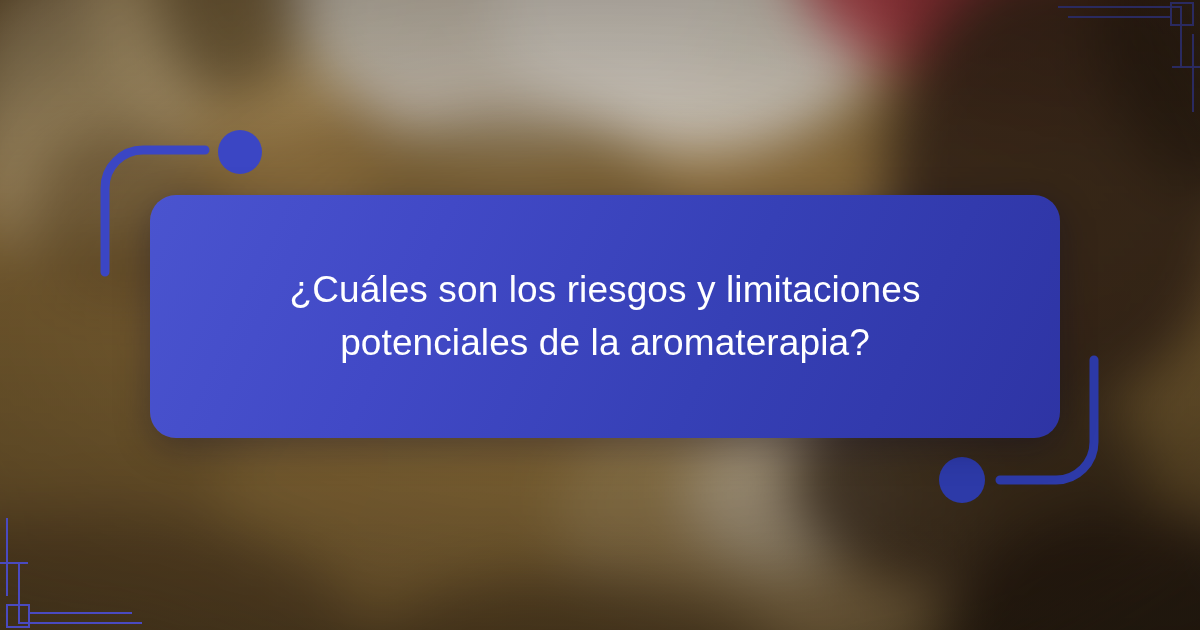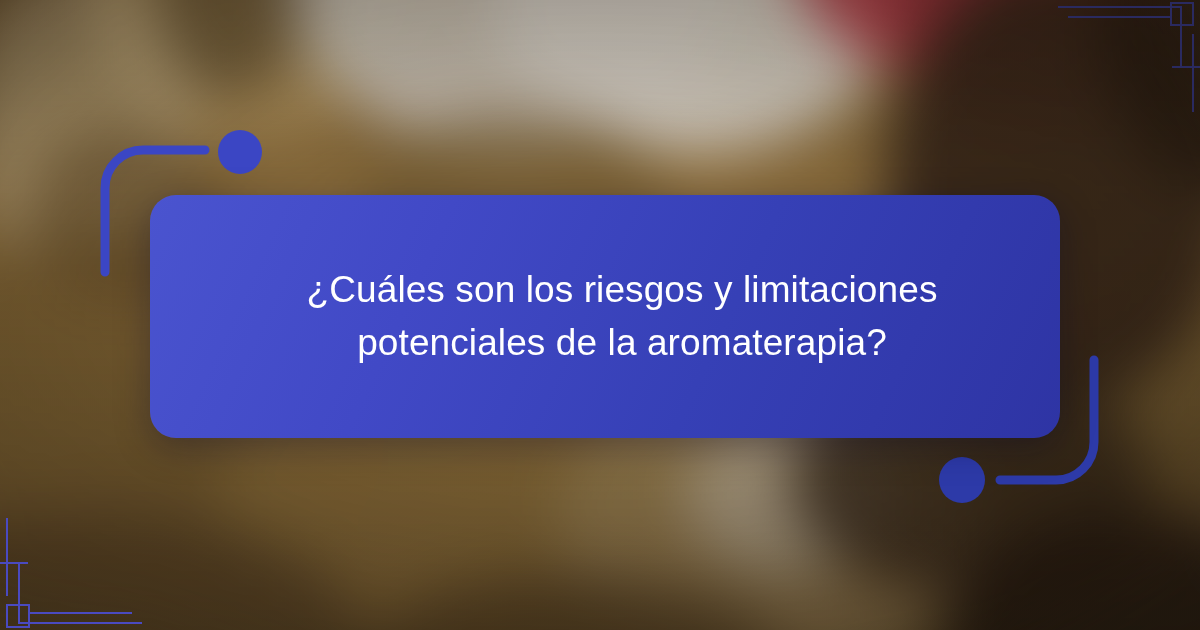--- a/index.html
+++ b/index.html
@@ -65,21 +65,21 @@
   
   .card {
     position:absolute;
     left:150px; top:195px;
     width:910px; height:243px;
     border-radius:26px;
     background:linear-gradient(115deg, #4a54cf 0%, #4149c6 30%, #3640b6 62%, #2e34a4 100%);
     box-shadow:0 10px 34px rgba(10,10,40,0.34);
     display:flex;
     align-items:center;
-    justify-content:flex-end;
+    justify-content:center;
     padding:18px 53px;
   }
 
   .card-title {
     color:#ffffff;
     font-family:"Liberation Sans", sans-serif;
     font-size:37px;
     font-weight:400;
     line-height:1.42;
     text-align:center;

